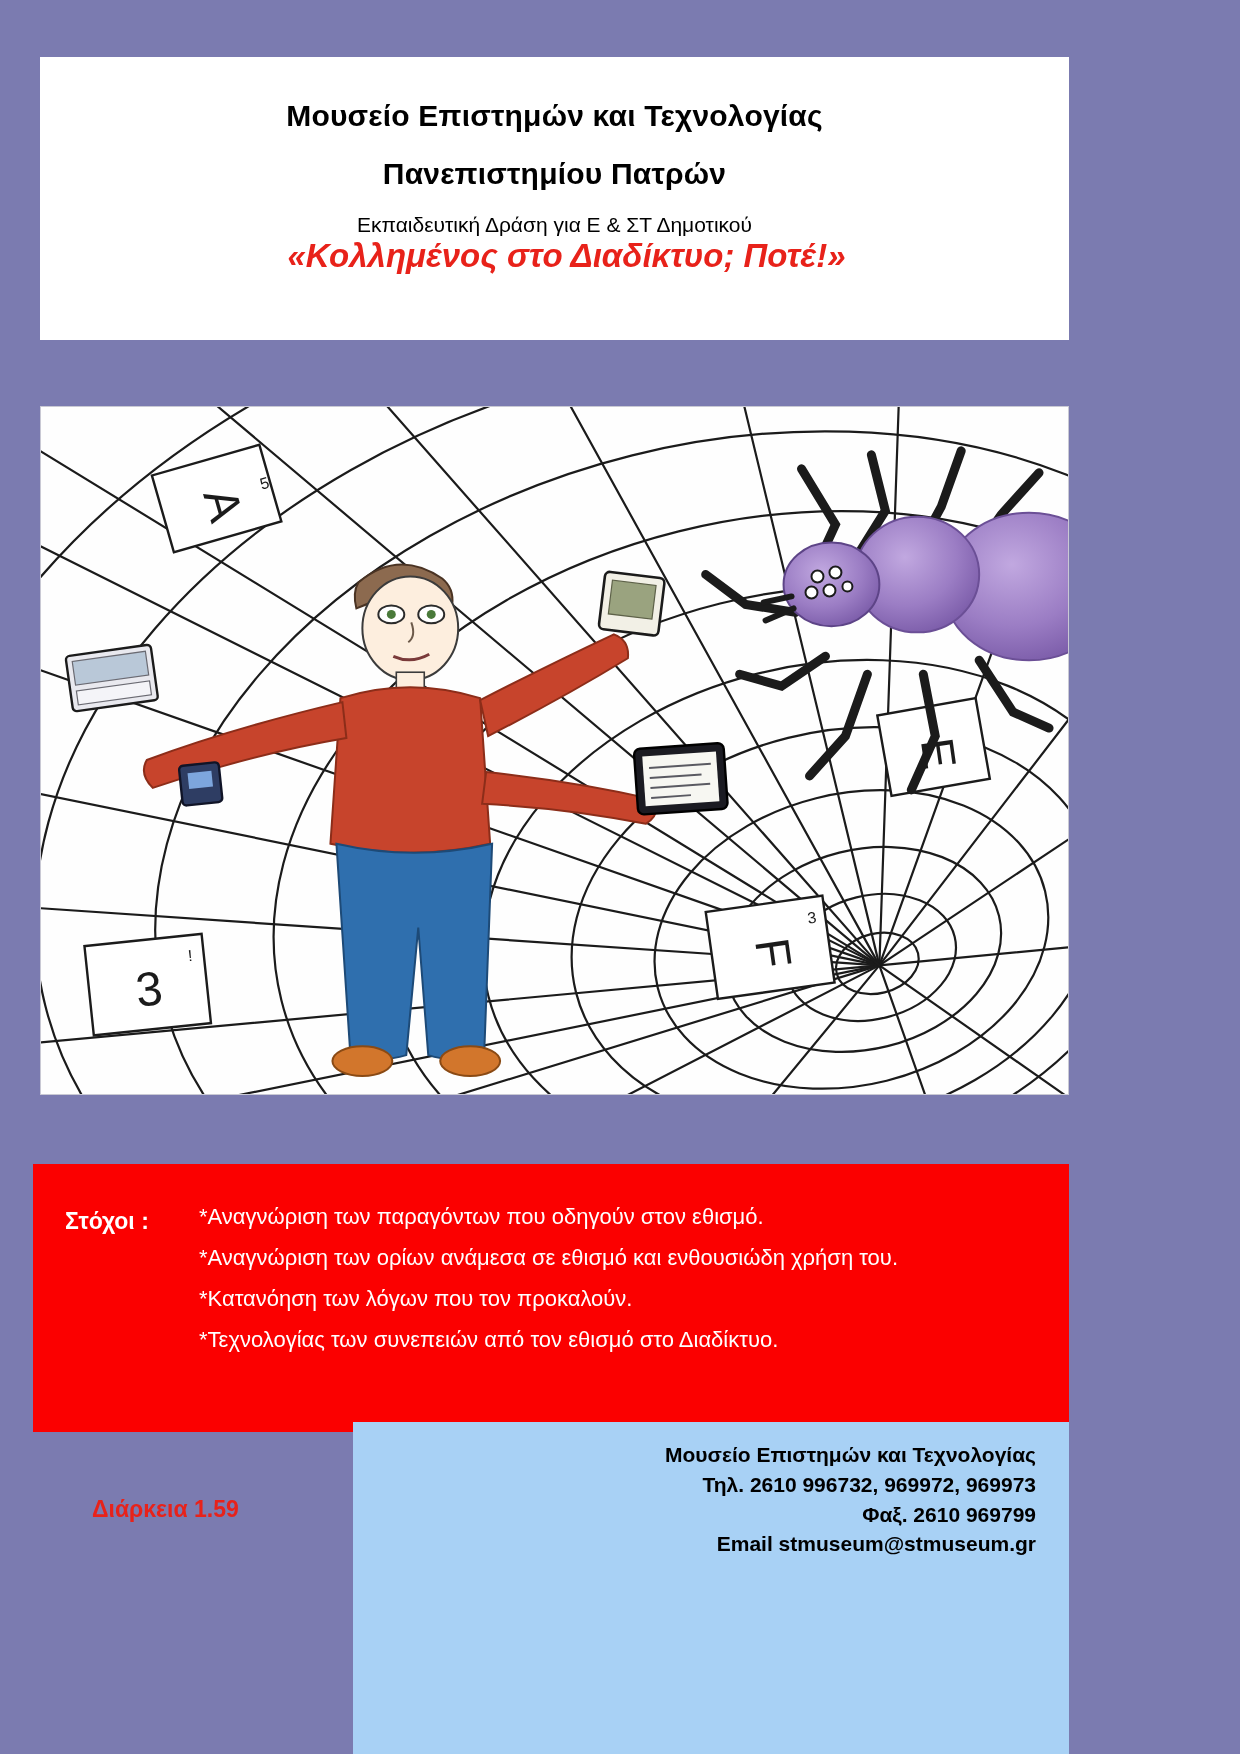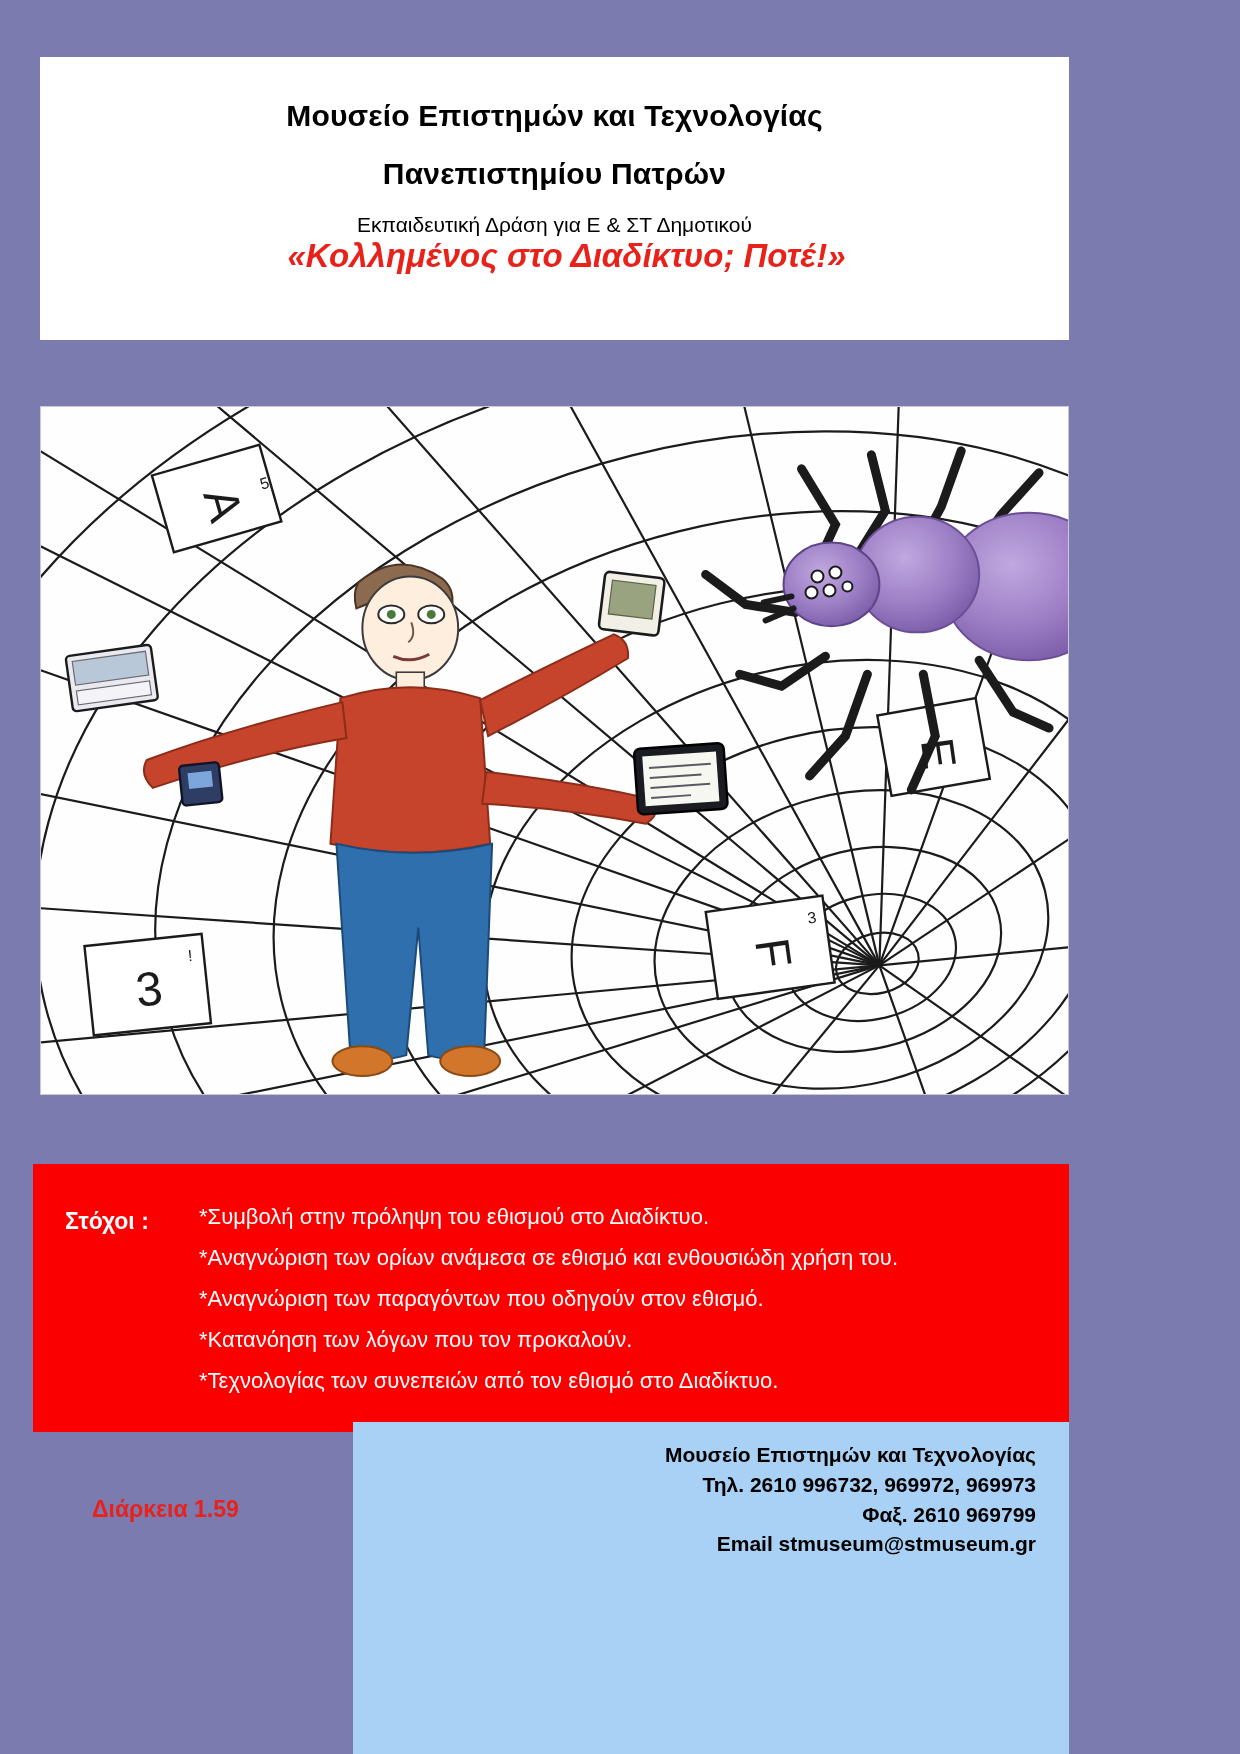--- a/index.html
+++ b/index.html
@@ -307,23 +307,22 @@
               <path d="M610 390 H650"></path>
           </g>
         </g>
       </g>
     </svg>
   </div>
 
   <div class="goals-box">
     <div class="goals-label">Στόχοι :</div>
     <div class="goals-list">
-      <div class="goal">*Συμβολή στην πρόληψη του εθισμού στο Διαδίκτυο.</div>
+      <div class="goal">*Αναγνώριση των παραγόντων που οδηγούν στον εθισμό.</div>
       <div class="goal">*Αναγνώριση των ορίων ανάμεσα σε εθισμό και ενθουσιώδη χρήση του.</div>
-      <div class="goal">*Αναγνώριση των παραγόντων που οδηγούν στον εθισμό.</div>
       <div class="goal">*Κατανόηση των λόγων που τον προκαλούν.</div>
       <div class="goal">*Τεχνολογίας των συνεπειών από τον εθισμό στο Διαδίκτυο.</div>
     </div>
   </div>
 
   <div class="footer-blue">
     <div class="footer-contact">
       <div>Μουσείο Επιστημών και Τεχνολογίας</div>
       <div>Τηλ. 2610 996732, 969972, 969973</div>
       <div>Φαξ. 2610 969799</div>

